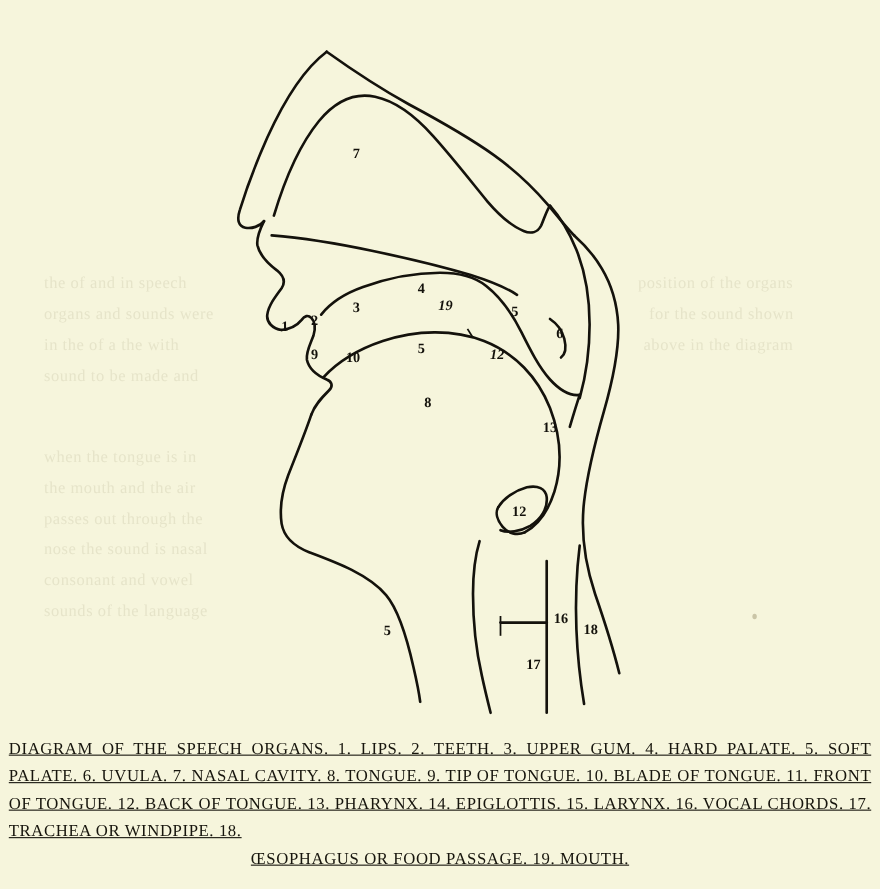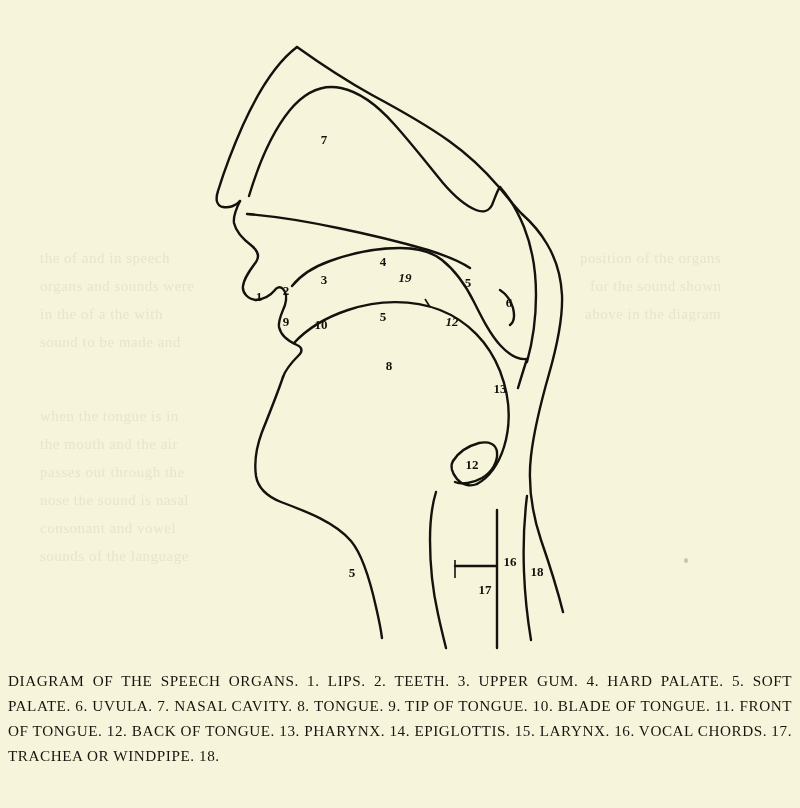--- a/index.html
+++ b/index.html
@@ -51,20 +51,21 @@
     left: 8px;
     top: 668px;
     width: 784px;
     font-family: "Liberation Serif", serif;
     font-size: 15.2px;
     line-height: 25px;
     letter-spacing: 0.55px;
     text-align: justify;
     text-align-last: left;
     color: #17150d;
+    text-decoration: underline;
   }
   #caption .lastline {
     display: block;
     text-align: center;
     text-align-last: center;
   }
   .speck {
     position: absolute;
     width: 4px;
     height: 5px;
@@ -205,22 +206,23 @@
       <div class="num" style="left: 324px; top: 140px;">7</div>
       <div class="num" style="left: 389px; top: 366px;">8</div>
       <div class="num" style="left: 286px; top: 322px;">9</div>
       <div class="num" style="left: 321px; top: 325px;">10</div>
       <div class="num" style="left: 383px; top: 317px;">5</div>
       <div class="num" style="left: 452px; top: 322px; font-style: italic;">12</div>
       <div class="num" style="left: 500px; top: 372px; margin-top: 17px;">13</div>
       <div class="num" style="left: 472px; top: 465px;">12</div>
       <div class="num" style="left: 352px; top: 573px;">5</div>
       <div class="num" style="left: 475px; top: 562px; margin-left: 35px;">16</div>
-      <div class="num" style="left: 485px; top: 590px;">17</div>
+      <div class="num" style="left: 485px; top: 604px;">17</div>
       <div class="num" style="left: 537px; top: 572px;">18</div>
       <div class="num" style="left: 405px; top: 278px; font-style: italic;">19</div>
     </div>
 
   <div id="caption">
     <span>DIAGRAM OF THE SPEECH ORGANS. 1. LIPS. 2. TEETH. 3. UPPER GUM. 4. HARD PALATE. 5. SOFT PALATE. 6. UVULA. 7. NASAL CAVITY. 8. TONGUE. 9. TIP OF TONGUE. 10. BLADE OF TONGUE. 11. FRONT OF TONGUE. 12. BACK OF TONGUE. 13. PHARYNX. 14. EPIGLOTTIS. 15. LARYNX. 16. VOCAL CHORDS. 17. TRACHEA OR WINDPIPE. 18.</span>
+    <span class="lastline">ŒSOPHAGUS OR FOOD PASSAGE. 19. MOUTH.</span>
   </div>
 
 </div>
 
 </body></html>

